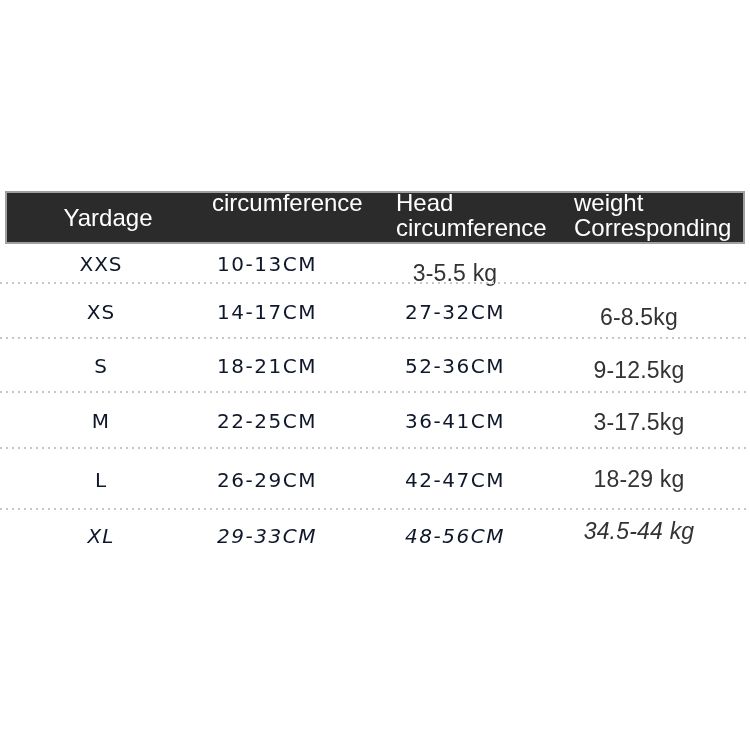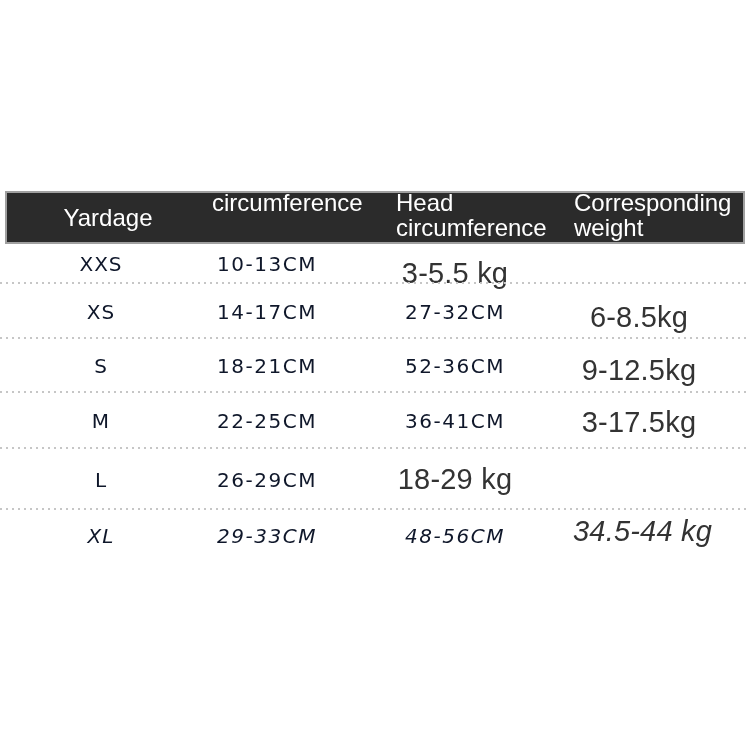--- a/index.html
+++ b/index.html
@@ -77,21 +77,21 @@
     text-align: center;
     color: #0f172a;
     font-family: "DejaVu Sans", sans-serif;
     font-size: 20px;
     letter-spacing: 1px;
     white-space: nowrap;
   }
   .cell.mouth, .cell.head { letter-spacing: 1.5px; }
   .cell.weight {
     font-family: "Liberation Sans", sans-serif;
-    font-size: 29px;
+    font-size: 23px;
     letter-spacing: 0.2px;
     color: #333333;
   }
   
   .row:nth-child(1) .weight { transform: translateY(9px); }
   .row:nth-child(2) .weight { transform: translateY(6px); }
   .row:nth-child(3) .weight { transform: translateY(4px); }
   .row:nth-child(4) .weight { transform: translateY(1px); }
   .row:nth-child(5) .weight { transform: translateY(0px); }
   .row:nth-child(6) .weight { transform: translateY(-5px); }
@@ -106,22 +106,22 @@
       <span>Yardage</span>
     </div>
     <div class="hcell hcell-mouth">
       <span>circumference</span>
     </div>
     <div class="hcell hcell-head">
       <span>Head</span>
       <span>circumference</span>
     </div>
     <div class="hcell hcell-weight">
+      <span>weight</span>
       <span>Corresponding</span>
-      <span>weight</span>
     </div>
   </div>
 
   <div class="rows">
     <div class="row">
       <div class="cell size">XXS</div>
       <div class="cell mouth">10-13CM</div>
       <div class="cell weight">3-5.5 kg</div>
     </div>
     <div class="row">
@@ -138,20 +138,21 @@
     </div>
     <div class="row">
       <div class="cell size">M</div>
       <div class="cell mouth">22-25CM</div>
       <div class="cell head">36-41CM</div>
       <div class="cell weight">3-17.5kg</div>
     </div>
     <div class="row">
       <div class="cell size">L</div>
       <div class="cell mouth">26-29CM</div>
+      <div class="cell head">42-47CM</div>
       <div class="cell weight">18-29 kg</div>
     </div>
     <div class="row">
       <div class="cell size">XL</div>
       <div class="cell mouth">29-33CM</div>
       <div class="cell head">48-56CM</div>
       <div class="cell weight">34.5-44 kg</div>
     </div>
   </div>
 

